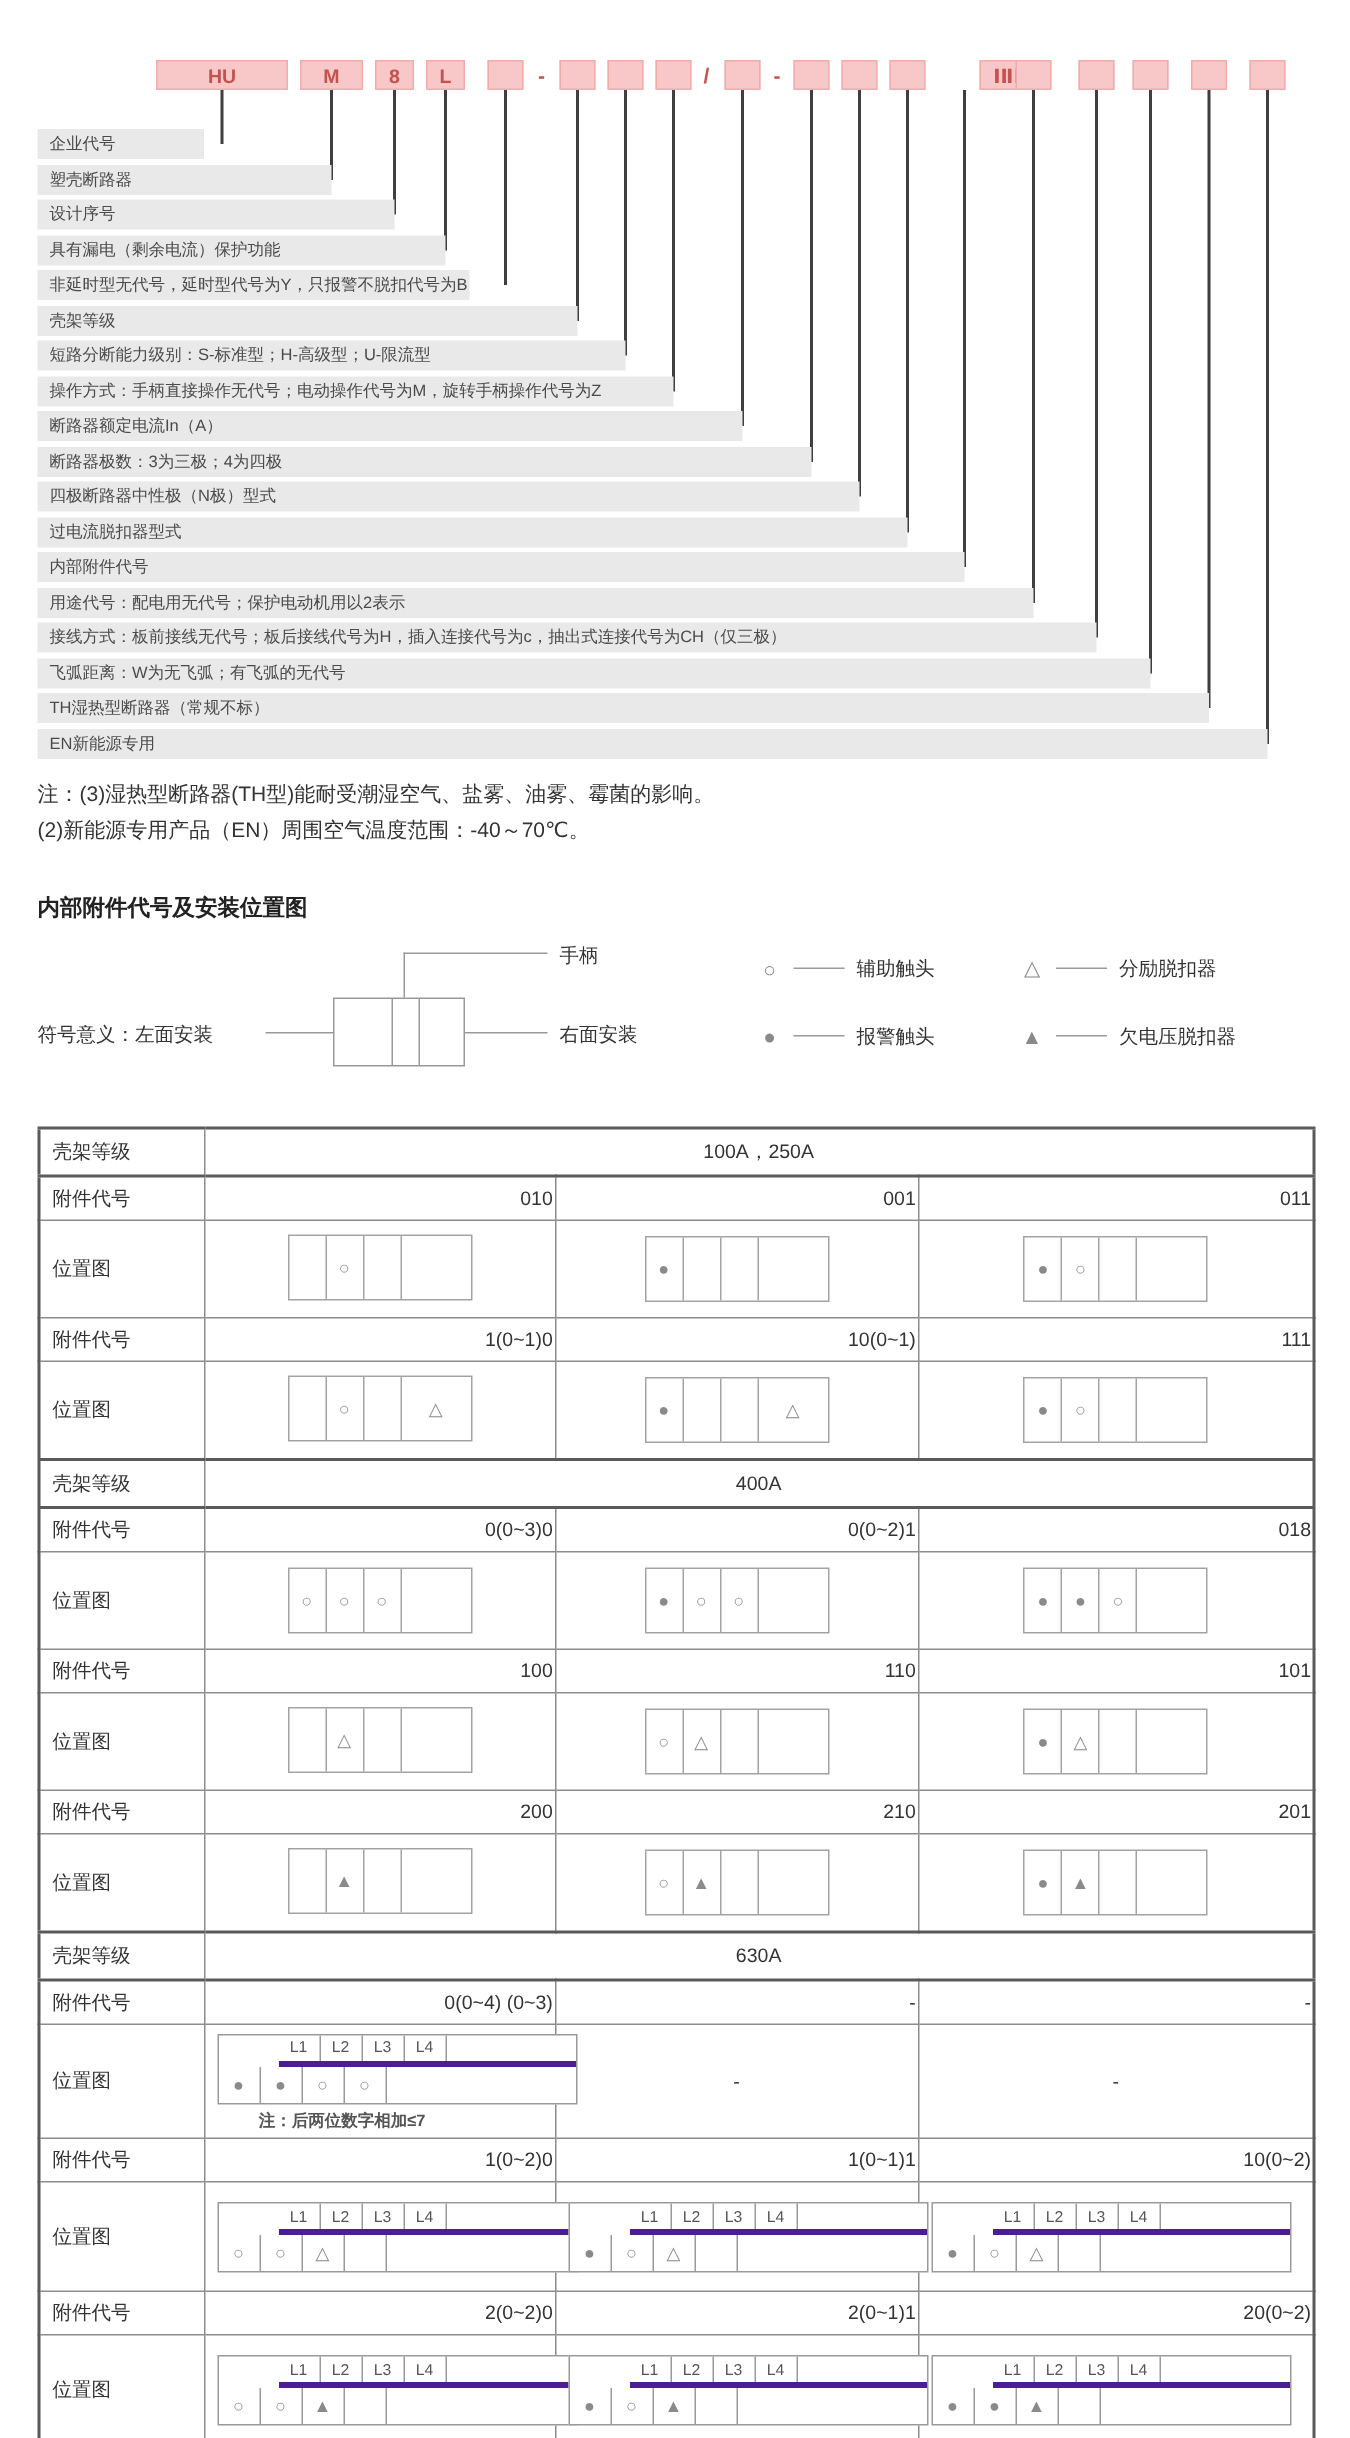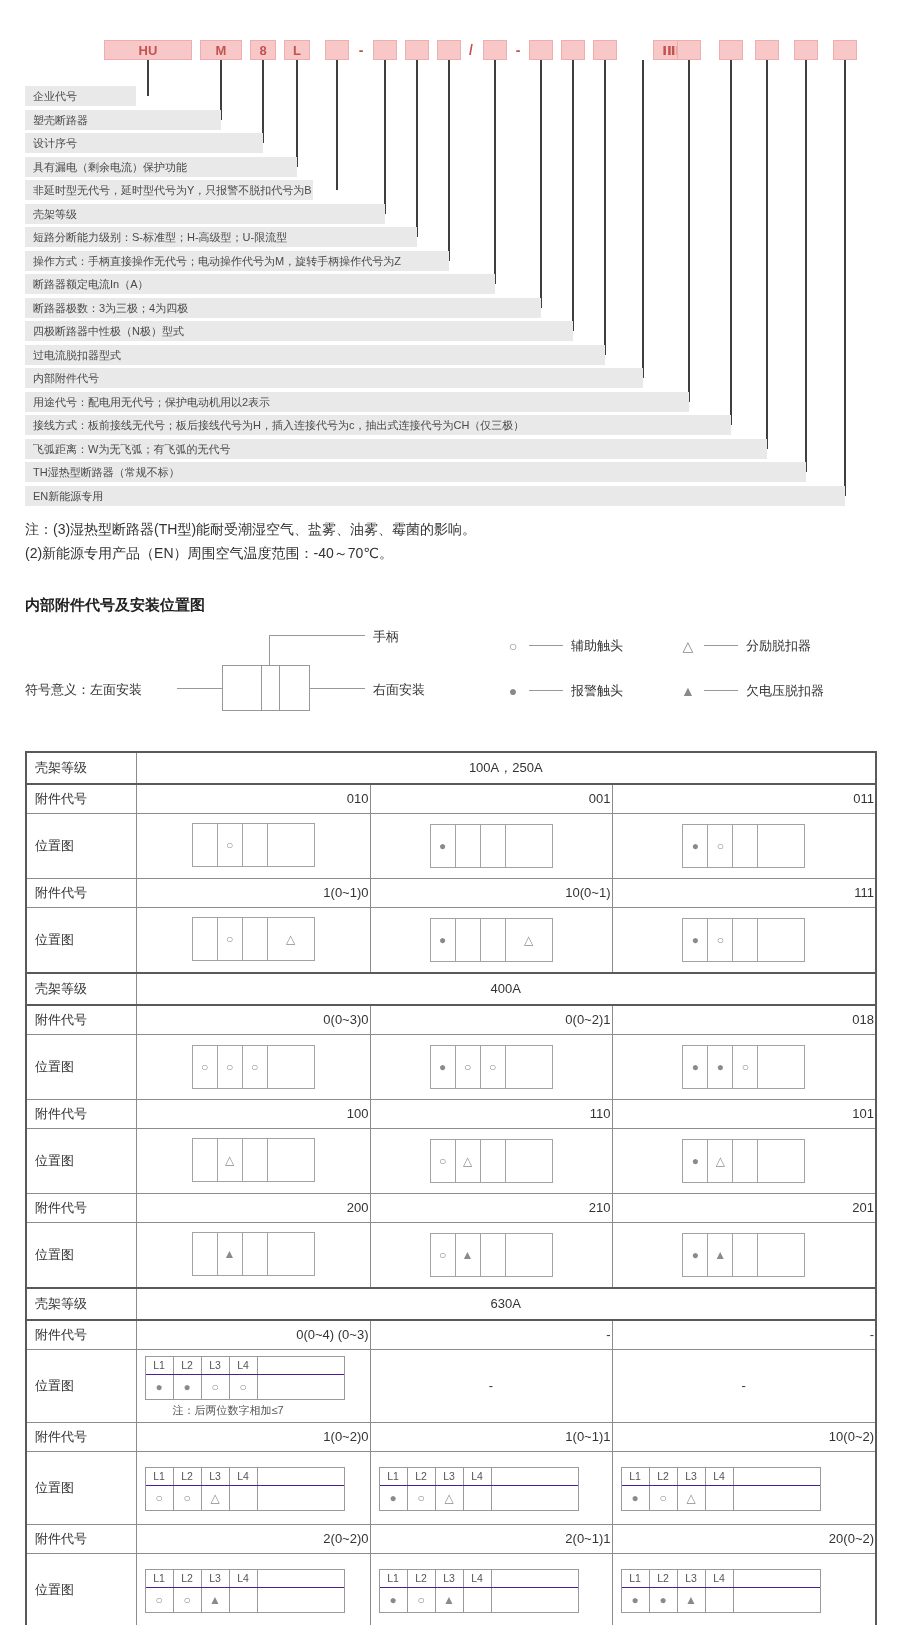--- a/index.html
+++ b/index.html
@@ -65,27 +65,27 @@
   td.dash-td{text-align:center;vertical-align:middle;}
 
   .minibox{display:inline-flex;border:1px solid #a3a3a3;height:42px;background:#fff;}
   .mb-cell{width:25px;box-sizing:border-box;border-right:1px solid #a3a3a3;display:flex;
            align-items:center;justify-content:center;font-size:12px;color:#8a8a8a;}
   .mb-cell:last-child{width:46px;border-right:none;}
 
   td.lt-td{text-align:left;padding:6px 4px 4px 8px;vertical-align:middle;}
   .ltable{display:inline-block;border:1px solid #9a9a9a;background:#fff;}
   .lt-row{display:flex;}
-  .lt-head{border-bottom:1px solid #4c1d95;}
+  .lt-head{border-bottom:4px solid #4c1d95;margin-left:40px;}
   .lt-cell{width:28px;box-sizing:border-box;border-right:1px solid #9a9a9a;display:flex;
            align-items:center;justify-content:center;}
   .lt-head .lt-cell{height:17px;font-size:10.5px;color:#555;}
   .lt-body .lt-cell{height:24px;font-size:12px;color:#8a8a8a;}
   .lt-tail{width:86px;}
-  .lt-note{font-size:11px;color:#555;margin:3px 0 0 28px;}
+  .lt-note{font-size:11px;color:#555;margin:3px 0 0 28px;font-weight:bold;}
 </style>
 </head>
 <body>
 
 <div class="page">
 
   <div class="code-area">
     <span class="cbox bx1">HU</span>
     <span class="cbox bx2">M</span>
     <span class="cbox bx3">8</span>

